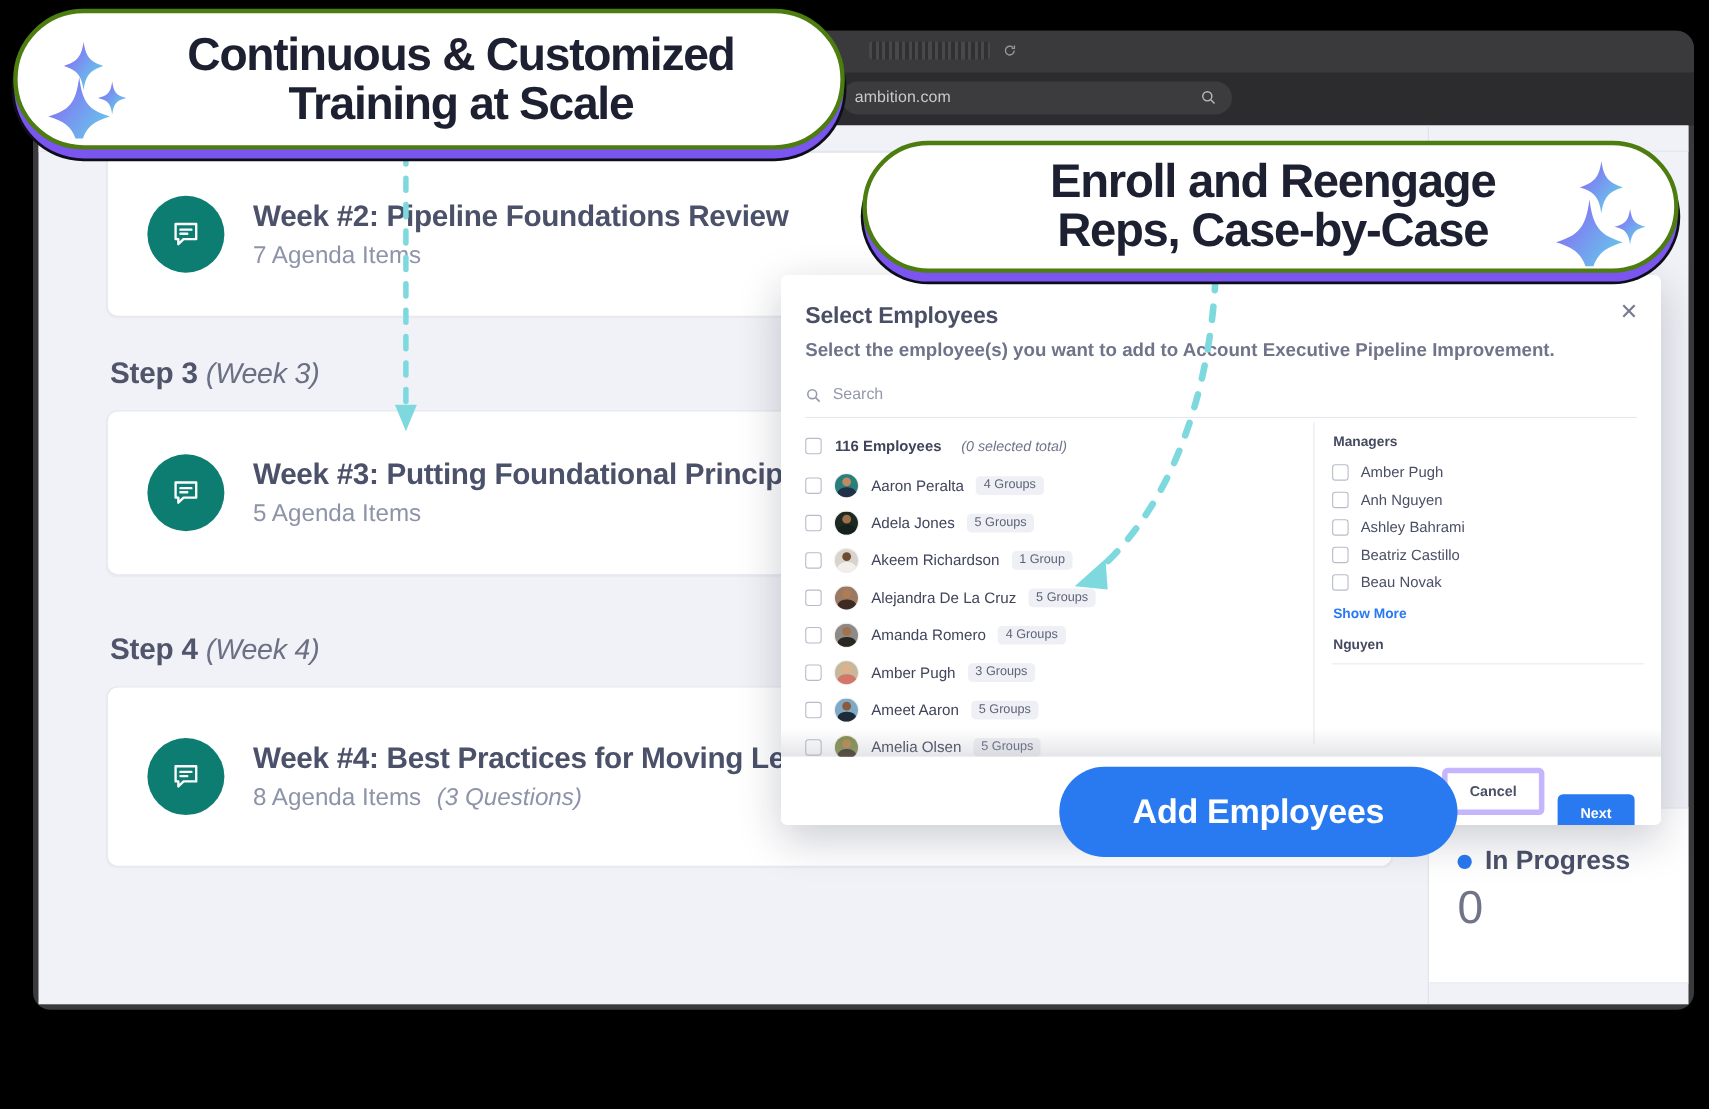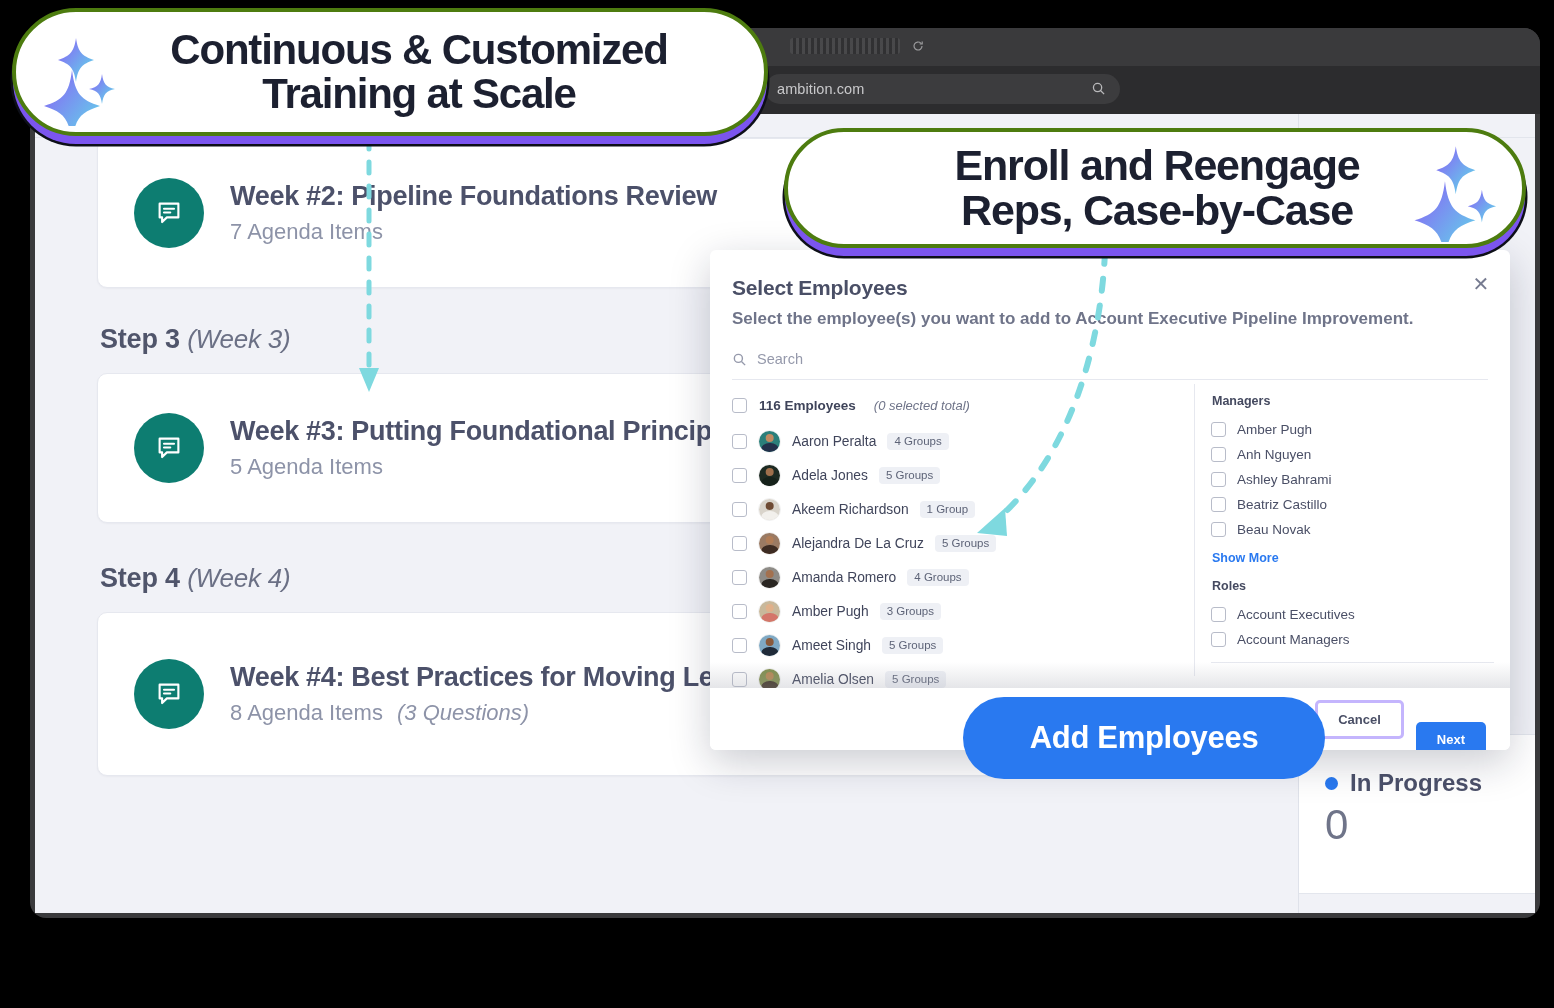--- a/index.html
+++ b/index.html
@@ -225,21 +225,21 @@
     pointer-events: none;
   }
   .modal-foot {
     position: absolute; left: 0; right: 0; bottom: 0; height: 62px;
     background: #fff;
     display: flex; align-items: center; justify-content: flex-end;
     gap: 12px; padding-right: 24px;
   }
   .btn-cancel {
     font-size: 13px; font-weight: 700; color: #4a4f66;
-    background: #fff; border: 3px solid #c4b5fd; border-radius: 5px;
+    background: #fff; border: 5px solid #c4b5fd; border-radius: 5px;
     padding: 9px 20px; cursor: pointer;
     font-family: "Liberation Sans", sans-serif;
   }
   .btn-next {
     font-size: 13px; font-weight: 700; color: #fff;
     background: #2979f0; border: 0; border-radius: 5px;
     padding: 10px 21px; cursor: pointer;
     font-family: "Liberation Sans", sans-serif;
     margin-top: 40px;
   }
@@ -351,21 +351,21 @@
             </svg>
           </div>
           <div class="week-text">
             <div class="week-title">Week #3: Putting Foundational Principl</div>
             <div class="week-sub">
               <span>5 Agenda Items</span>
             </div>
           </div>
         </div>
 
-        <div class="step-label" style="margin-top:40px;">
+        <div class="step-label" style="margin-top:52px;">
           <span>Step 4</span>
           <em>(Week 4)</em>
         </div>
         <div class="week-card" style="min-height:164px;">
           <div class="week-icon">
             <svg width="30" height="30" viewBox="0 0 24 24" fill="none" stroke="#ffffff" stroke-width="1.7" stroke-linecap="round" stroke-linejoin="round">
               <path d="M4.5 4.5h15v11h-9.2L6.5 19.2V15.5H4.5z"></path>
               <path d="M8 8.6h8M8 11.6h5"></path>
             </svg>
           </div>
@@ -485,21 +485,21 @@
               <span class="emp-name">Amber Pugh</span>
               <span class="badge">3 Groups</span>
             </div>
             <div class="emp-row">
               <span class="cbx"></span>
               <span class="avatar">
                 <span class="a-bg" style="background:#7fa9c4"></span>
                 <span class="a-body" style="background:#1f2a38"></span>
                 <span class="a-head" style="background:#8a5a3b"></span>
               </span>
-              <span class="emp-name">Ameet Singh</span>
+              <span class="emp-name">Ameet Aaron</span>
               <span class="badge">5 Groups</span>
             </div>
             <div class="emp-row">
               <span class="cbx"></span>
               <span class="avatar">
                 <span class="a-bg" style="background:#7f8c4a"></span>
                 <span class="a-body" style="background:#3a2d1e"></span>
                 <span class="a-head" style="background:#b4854f"></span>
               </span>
               <span class="emp-name">Amelia Olsen</span>
@@ -529,31 +529,21 @@
               <span class="cbx"></span>
               <span class="filter-label">Beatriz Castillo</span>
             </div>
             <div class="filter-row">
               <span class="cbx"></span>
               <span class="filter-label">Beau Novak</span>
             </div>
           </div>
         <div class="show-more">Show More</div>
         <div class="filter-gap"></div>
-        <div class="filter-h">Roles</div>
-        <div id="role-rows">
-            <div class="filter-row">
-              <span class="cbx"></span>
-              <span class="filter-label">Account Executives</span>
-            </div>
-            <div class="filter-row">
-              <span class="cbx"></span>
-              <span class="filter-label">Account Managers</span>
-            </div>
-          </div>
+        <div class="filter-h">Nguyen</div>
         <div class="filters-sep"></div>
       </div>
     </div>
 
     <div class="modal-fade"></div>
 
     <div class="modal-foot">
       <button class="btn-cancel">Cancel</button>
       <button class="btn-next">Next</button>
     </div>

